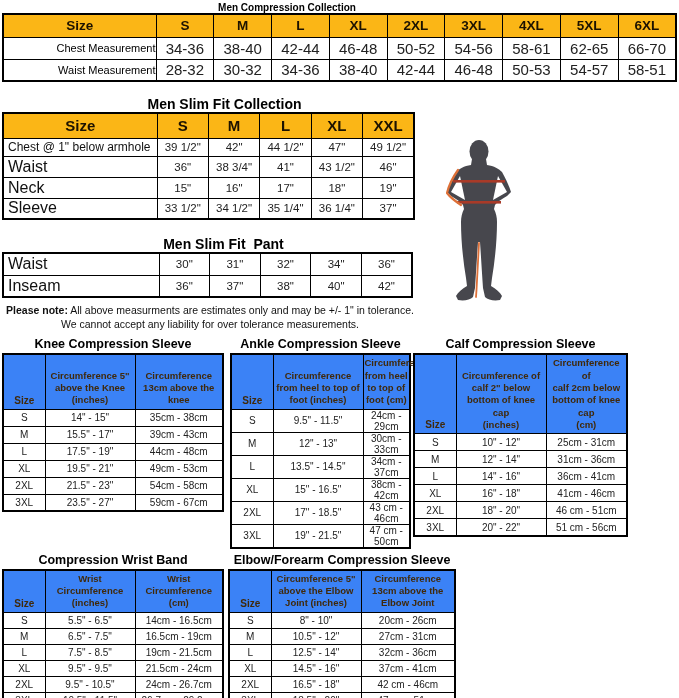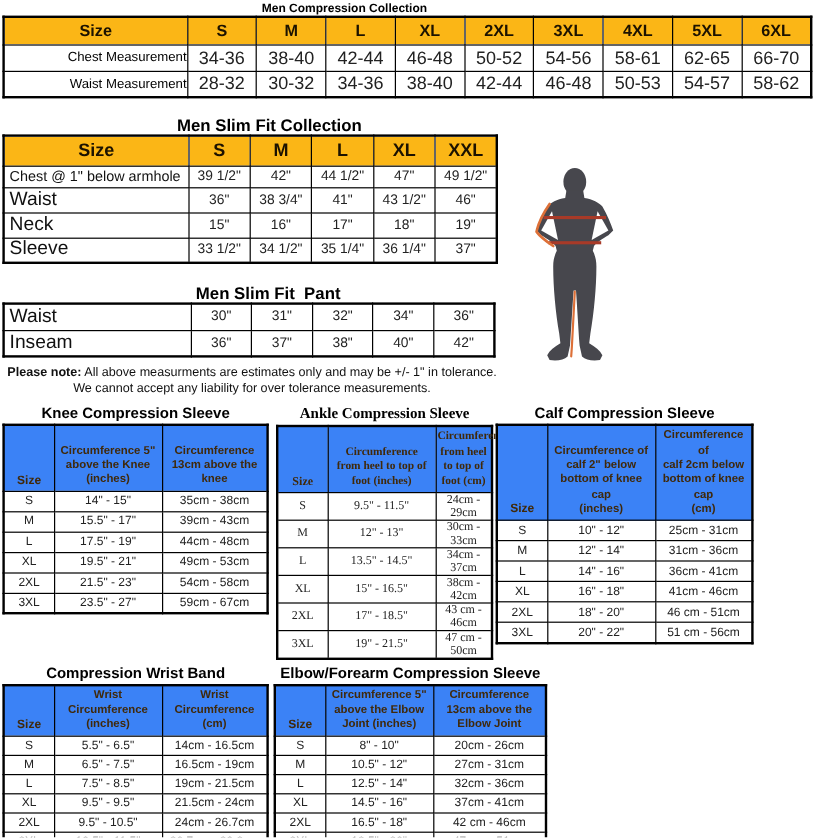--- a/index.html
+++ b/index.html
@@ -41,21 +41,21 @@
 
   
   .note { margin-top:6px; width:420px; text-align:center; font-size:10.5px;
           line-height:1.3; color:#111; }
   .note b { font-weight:bold; }
 
   
   .row3 { display:flex; margin-left:2px; margin-top:6px; }
   .row2 { display:flex; margin-left:2px; margin-top:4px; }
   .blk-knee  { width:222px; }
-  .blk-ankle { width:181px; margin-left:6px;font-family:Liberation Serif, serif; }
+  .blk-ankle { width:181px; margin-left:6px; }
   .blk-calf  { width:215px; margin-left:2px; }
   .blk-wrist { width:222px; }
   .blk-elbow { width:228px; margin-left:4px; }
 
   .small { border:2px solid #000; width:100%; }
   .small th, .small td { border:1px solid #000; }
   .small thead th { background:#3b82f6; color:#40290a; font-weight:bold;
                     font-size:9.5px; line-height:1.3; vertical-align:bottom;
                     text-align:center; white-space:pre-line; padding:2px 1px 2px; }
   .small thead th.c-size { width:42px; font-size:10px; }
@@ -105,21 +105,21 @@
         <tr>
           <td>Waist Measurement</td>
           <td>28-32</td>
           <td>30-32</td>
           <td>34-36</td>
           <td>38-40</td>
           <td>42-44</td>
           <td>46-48</td>
           <td>50-53</td>
           <td>54-57</td>
-          <td>58-62</td>
+          <td>58-51</td>
         </tr>
       </tbody>
   </table>
 
   <div class="sec-title" style="margin-top:14px; width:413px;">Men Slim Fit Collection</div>
   <table class="big" id="t-slim">
     <thead>
       <tr>
           <th>Size</th>
           <th>S</th>

